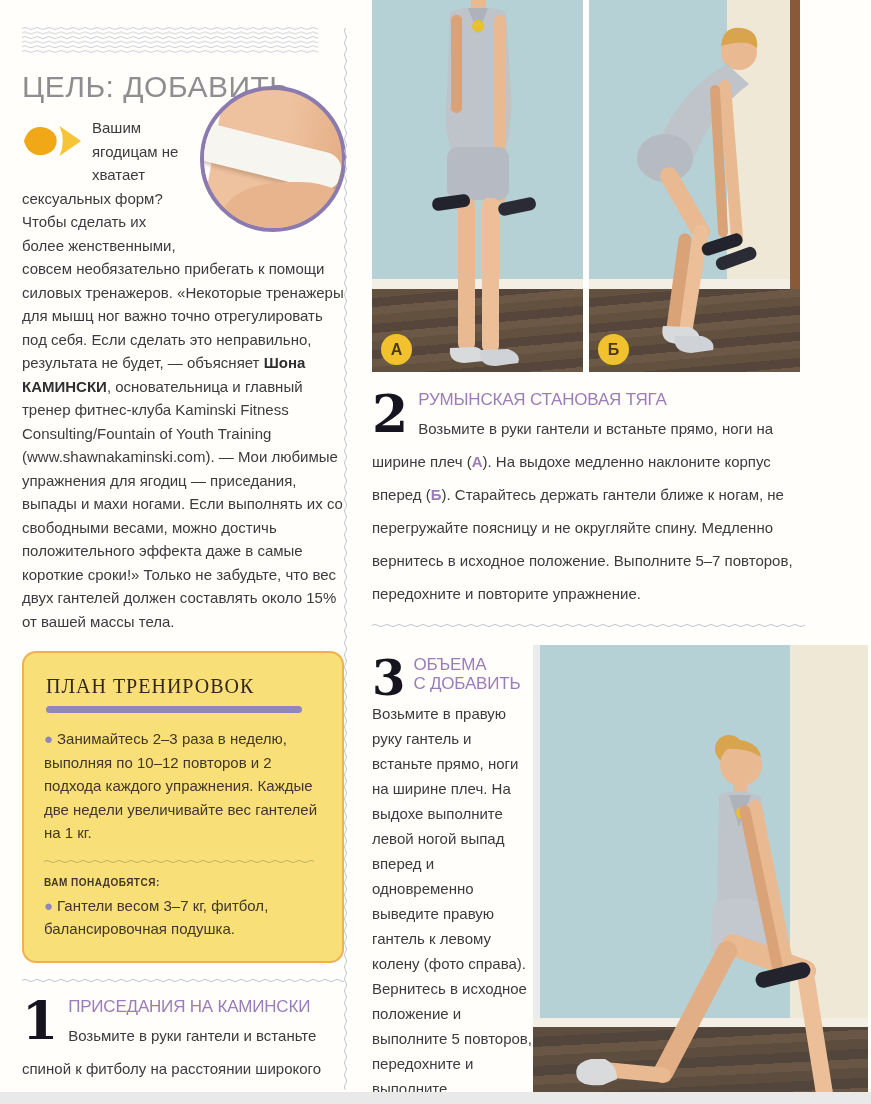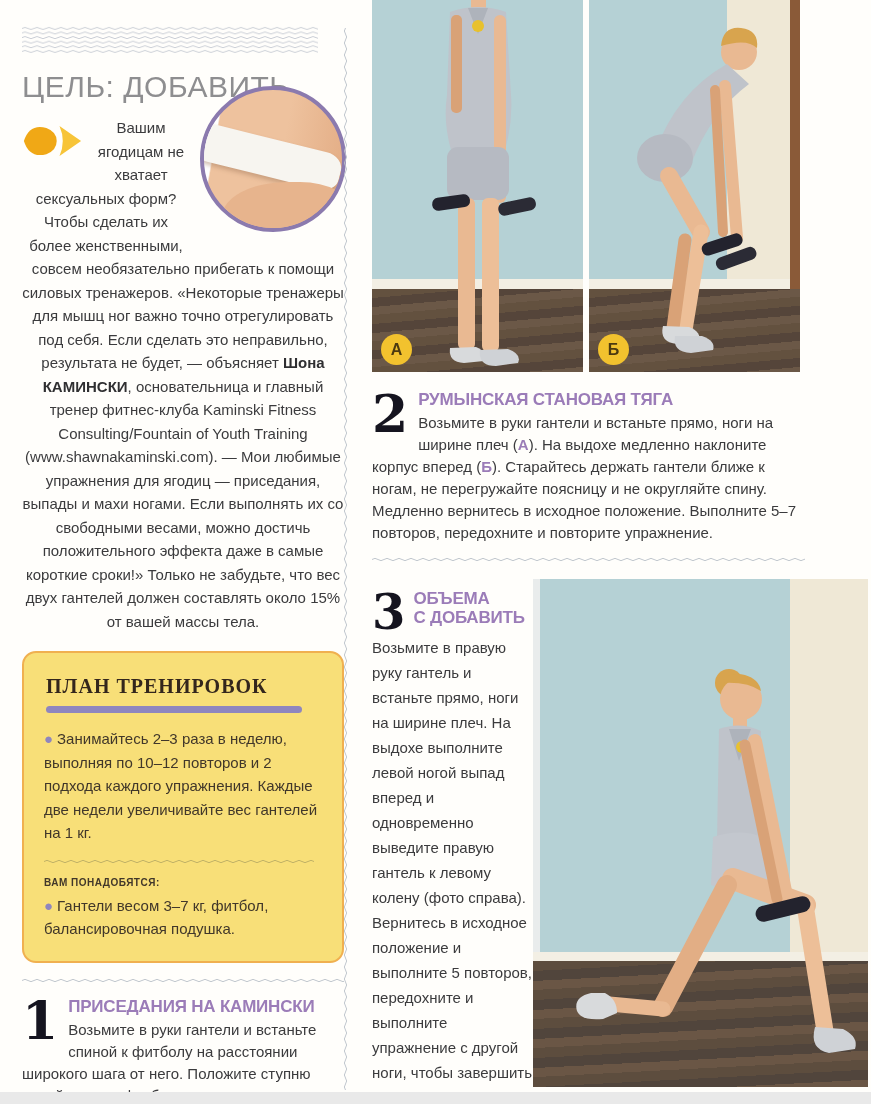--- a/index.html
+++ b/index.html
@@ -5,51 +5,51 @@
   html,body{margin:0;padding:0;background:#e9e9e9;}
   .page{position:relative;width:871px;height:1092px;background:#fffefb;margin:0 auto;
         font-family:"Liberation Sans",sans-serif;color:#3b3b3d;overflow:hidden;}
   [data-interactable]{box-sizing:border-box;}
 
   
   .col-left{position:absolute;left:22px;top:26px;width:322px;}
   .wave-band{display:block;margin-bottom:16px;}
   h1.goal{font-size:30px;line-height:35px;font-weight:400;color:#8e8e90;
           letter-spacing:.5px;margin:0 0 12px 0;}
-  .intro{font-size:15px;line-height:23.5px;margin:0;text-align:center;}
+  .intro{font-size:15px;line-height:23.5px;margin:0;text-align:left;}
   .intro .author{font-weight:bold;color:#2f2f31;}
   .fish{float:left;width:60px;height:46px;margin:2px 10px 2px 0;}
   .hip-circle{float:right;width:146px;height:146px;border-radius:50%;
               border:4px solid #8b7aae;margin:-30px -2px 8px 10px;overflow:hidden;
               position:relative;background:linear-gradient(100deg,#ffffff 0 12%,#eec29e 13% 55%,#e2ab83 100%);}
   .hip-circle .underwear{position:absolute;left:-12px;top:48px;width:150px;height:38px;
               background:#f7f5f0;border-radius:18px/14px;transform:rotate(14deg);
               box-shadow:0 3px 4px rgba(160,120,90,.45);}
   .hip-circle .thigh-shade{position:absolute;left:18px;top:92px;width:130px;height:70px;
               background:#e7b48d;border-radius:50% 40% 0 0;}
 
   
   .plan-box{margin-top:18px;background:#f8df78;border:2px solid #f0b050;border-radius:14px;
             padding:18px 20px 20px 20px;}
   .plan-box h2{font-family:"Liberation Serif",serif;font-size:20px;letter-spacing:1px;
-               color:#33261c;margin:4px 0 8px 2px;font-weight:bold;}
+               color:#33261c;margin:4px 0 8px 2px;font-weight:normal;}
   .plan-bar{width:256px;height:7px;border-radius:4px;background:#8f86be;margin:0 0 14px 2px;}
   .plan-box p{font-size:15px;line-height:23.5px;margin:0;color:#41372a;}
   .plan-box .wave-div{display:block;margin:13px 0 12px 0;}
   .plan-box h3{font-size:10px;font-weight:bold;color:#41372a;letter-spacing:.5px;margin:0 0 6px 0;}
   .dot{color:#8f86be;font-size:15px;margin-right:4px;}
 
   
   .h-wave{display:block;}
   .exercise{margin-top:10px;}
   .ex-num{float:left;font-family:"DejaVu Serif",serif;font-weight:bold;font-size:52px;
           line-height:46px;color:#15141f;margin:2px 10px 0 0;}
-  .ex-title{font-size:17px;font-weight:bold;color:#9b7cb8;letter-spacing:-.2px;
+  .ex-title{font-size:17px;font-weight:normal;color:#9b7cb8;letter-spacing:-.2px;
             margin:0 0 2px 0;line-height:21px;}
-  .ex-text{font-size:15px;line-height:22px;margin:0;}
+  .ex-text{font-size:15px;line-height:33px;margin:0;}
   .ex1-wrap{margin-top:12px;}
   .ex1-wave{margin-top:14px;}
 
   
   .v-div{position:absolute;left:342px;top:28px;}
 
   
   .col-right{position:absolute;left:372px;top:0;width:496px;}
   .photos-row{display:flex;gap:6px;}
   .photo{position:relative;overflow:hidden;background:#b5d1d5;}

